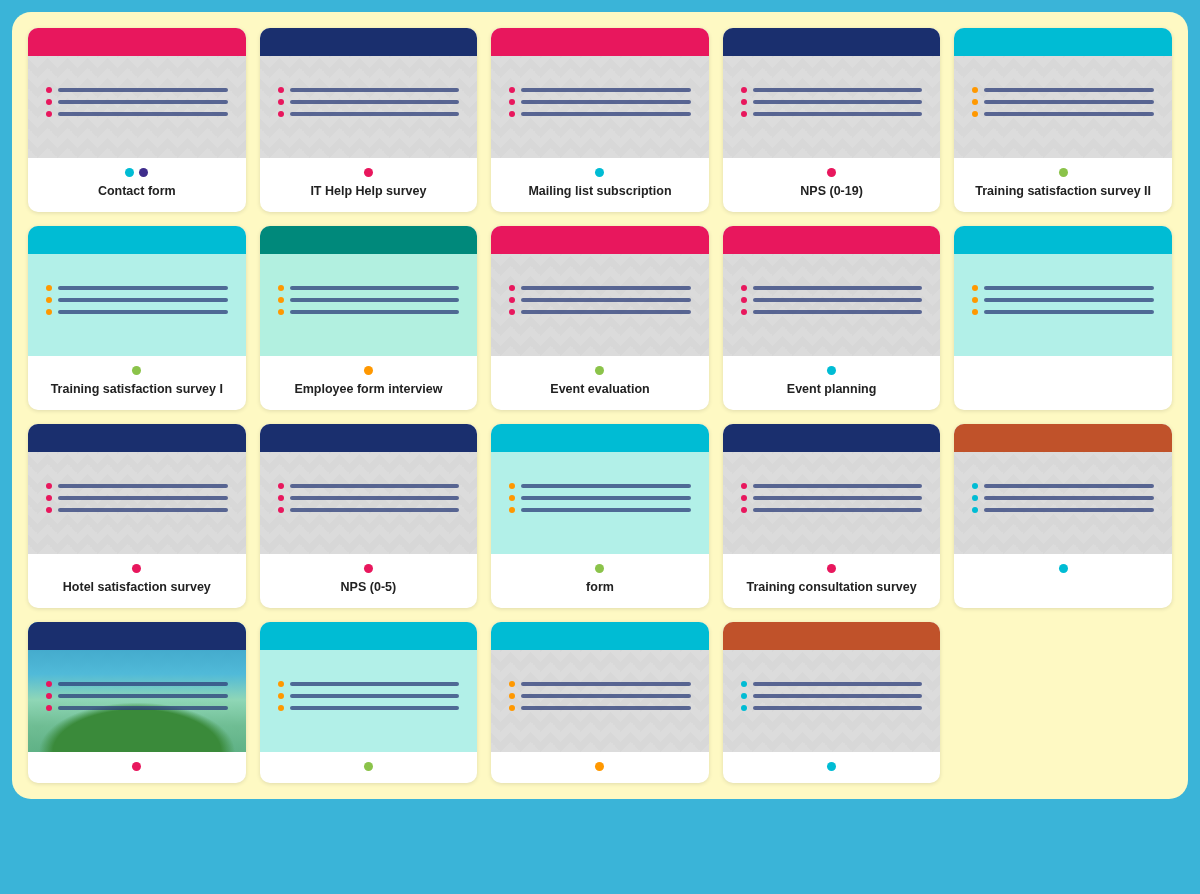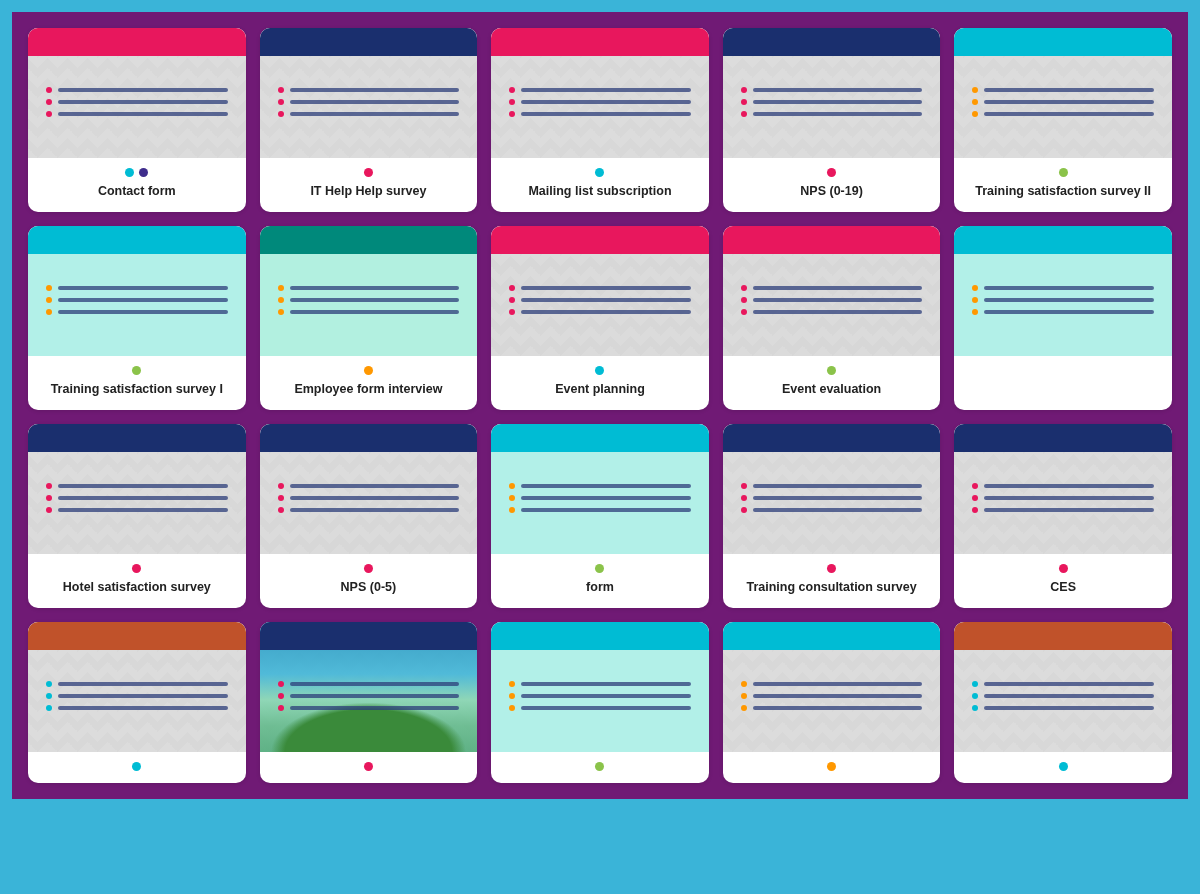--- a/index.html
+++ b/index.html
@@ -3,22 +3,22 @@
   <meta charset="utf-8">
   <style>
     * { box-sizing: border-box; margin: 0; padding: 0; }
     body {
       background: #3ab4d8;
       font-family: Arial, sans-serif;
       padding: 12px;
       min-height: 894px;
     }
     .grid-container {
-      background: #701a75;
-      border-radius: 0;
+      background: #fef9c3;
+      border-radius: 19px;
       padding: 16px;
       display: grid;
       grid-template-columns: repeat(5, 1fr);
       gap: 14px;
     }
     .card {
       background: #fff;
       border-radius: 10px;
       box-shadow: 0 1px 4px rgba(0,0,0,0.12);
       overflow: hidden;
@@ -336,20 +336,50 @@
     </div>
   </div>
     <div class="card">
     <div class="card-preview">
 
       <div class="card-header-bar" style="background:#e8175d;"></div>
       <div class="card-content-area">
 
     <div class="form-line">
       <div class="form-dot" style="background:#e8175d;"></div>
+      <div class="form-bar" style="background:#2c3e7a;width:70%;opacity:0.75;"></div>
+    </div>
+
+    <div class="form-line">
+      <div class="form-dot" style="background:#e8175d;"></div>
+      <div class="form-bar" style="background:#2c3e7a;width:55%;opacity:0.75;"></div>
+    </div>
+
+    <div class="form-line">
+      <div class="form-dot" style="background:#e8175d;"></div>
+      <div class="form-bar" style="background:#2c3e7a;width:75%;opacity:0.75;"></div>
+    </div>
+
+      </div>
+    </div>
+    <div class="card-info">
+      <div class="card-dot-row">
+        <div class="status-dot" style="background:#8bc34a;"></div>
+      </div>
+      <div class="card-label">Event evaluation</div>
+    </div>
+  </div>
+    <div class="card">
+    <div class="card-preview">
+
+      <div class="card-header-bar" style="background:#e8175d;"></div>
+      <div class="card-content-area">
+
+    <div class="form-line">
+      <div class="form-dot" style="background:#e8175d;"></div>
       <div class="form-bar" style="background:#2c3e7a;width:60%;opacity:0.75;"></div>
     </div>
 
     <div class="form-line">
       <div class="form-dot" style="background:#e8175d;"></div>
       <div class="form-bar" style="background:#2c3e7a;width:75%;opacity:0.75;"></div>
     </div>
 
     <div class="form-line">
       <div class="form-dot" style="background:#e8175d;"></div>
@@ -360,22 +390,77 @@
     </div>
     <div class="card-info">
       <div class="card-dot-row">
         <div class="status-dot" style="background:#00bcd4;"></div>
       </div>
       <div class="card-label">Event planning</div>
     </div>
   </div>
     <div class="card">
     <div class="card-preview">
-
-      <div class="card-header-bar" style="background:#e8175d;"></div>
+      <div class="card-content-bg" style="background:#b2f0e8;"></div>
+
+      <div class="card-header-bar" style="background:#00bcd4;"></div>
+      <div class="card-content-area">
+
+    <div class="form-line">
+      <div class="form-dot" style="background:#ff9800;"></div>
+      <div class="form-bar" style="background:#2c3e7a;width:65%;opacity:0.75;"></div>
+    </div>
+
+    <div class="form-line">
+      <div class="form-dot" style="background:#ff9800;"></div>
+      <div class="form-bar" style="background:#2c3e7a;width:80%;opacity:0.75;"></div>
+    </div>
+
+    <div class="form-line">
+      <div class="form-dot" style="background:#ff9800;"></div>
+      <div class="form-bar" style="background:#2c3e7a;width:55%;opacity:0.75;"></div>
+    </div>
+
+      </div>
+    </div>
+  </div>
+    <div class="card">
+    <div class="card-preview">
+
+      <div class="card-header-bar" style="background:#1a2f6e;"></div>
+      <div class="card-content-area">
+
+    <div class="form-line">
+      <div class="form-dot" style="background:#e8175d;"></div>
+      <div class="form-bar" style="background:#2c3e7a;width:65%;opacity:0.75;"></div>
+    </div>
+
+    <div class="form-line">
+      <div class="form-dot" style="background:#e8175d;"></div>
+      <div class="form-bar" style="background:#2c3e7a;width:80%;opacity:0.75;"></div>
+    </div>
+
+    <div class="form-line">
+      <div class="form-dot" style="background:#e8175d;"></div>
+      <div class="form-bar" style="background:#2c3e7a;width:50%;opacity:0.75;"></div>
+    </div>
+
+      </div>
+    </div>
+    <div class="card-info">
+      <div class="card-dot-row">
+        <div class="status-dot" style="background:#e8175d;"></div>
+      </div>
+      <div class="card-label">Hotel satisfaction survey</div>
+    </div>
+  </div>
+    <div class="card">
+    <div class="card-preview">
+
+      <div class="card-header-bar" style="background:#1a2f6e;"></div>
       <div class="card-content-area">
 
     <div class="form-line">
       <div class="form-dot" style="background:#e8175d;"></div>
       <div class="form-bar" style="background:#2c3e7a;width:70%;opacity:0.75;"></div>
     </div>
 
     <div class="form-line">
       <div class="form-dot" style="background:#e8175d;"></div>
       <div class="form-bar" style="background:#2c3e7a;width:55%;opacity:0.75;"></div>
@@ -383,199 +468,84 @@
 
     <div class="form-line">
       <div class="form-dot" style="background:#e8175d;"></div>
       <div class="form-bar" style="background:#2c3e7a;width:75%;opacity:0.75;"></div>
     </div>
 
       </div>
     </div>
     <div class="card-info">
       <div class="card-dot-row">
+        <div class="status-dot" style="background:#e8175d;"></div>
+      </div>
+      <div class="card-label">NPS (0-5)</div>
+    </div>
+  </div>
+    <div class="card">
+    <div class="card-preview">
+      <div class="card-content-bg" style="background:#b2f0e8;"></div>
+
+      <div class="card-header-bar" style="background:#00bcd4;"></div>
+      <div class="card-content-area">
+
+    <div class="form-line">
+      <div class="form-dot" style="background:#ff9800;"></div>
+      <div class="form-bar" style="background:#2c3e7a;width:60%;opacity:0.75;"></div>
+    </div>
+
+    <div class="form-line">
+      <div class="form-dot" style="background:#ff9800;"></div>
+      <div class="form-bar" style="background:#2c3e7a;width:75%;opacity:0.75;"></div>
+    </div>
+
+    <div class="form-line">
+      <div class="form-dot" style="background:#ff9800;"></div>
+      <div class="form-bar" style="background:#2c3e7a;width:45%;opacity:0.75;"></div>
+    </div>
+
+      </div>
+    </div>
+    <div class="card-info">
+      <div class="card-dot-row">
         <div class="status-dot" style="background:#8bc34a;"></div>
       </div>
-      <div class="card-label">Event evaluation</div>
-    </div>
-  </div>
-    <div class="card">
-    <div class="card-preview">
-      <div class="card-content-bg" style="background:#b2f0e8;"></div>
-
-      <div class="card-header-bar" style="background:#00bcd4;"></div>
-      <div class="card-content-area">
-
-    <div class="form-line">
-      <div class="form-dot" style="background:#ff9800;"></div>
-      <div class="form-bar" style="background:#2c3e7a;width:65%;opacity:0.75;"></div>
-    </div>
-
-    <div class="form-line">
-      <div class="form-dot" style="background:#ff9800;"></div>
-      <div class="form-bar" style="background:#2c3e7a;width:80%;opacity:0.75;"></div>
-    </div>
-
-    <div class="form-line">
-      <div class="form-dot" style="background:#ff9800;"></div>
-      <div class="form-bar" style="background:#2c3e7a;width:55%;opacity:0.75;"></div>
-    </div>
-
-      </div>
+      <div class="card-label">form</div>
     </div>
   </div>
     <div class="card">
     <div class="card-preview">
 
       <div class="card-header-bar" style="background:#1a2f6e;"></div>
       <div class="card-content-area">
 
     <div class="form-line">
       <div class="form-dot" style="background:#e8175d;"></div>
-      <div class="form-bar" style="background:#2c3e7a;width:65%;opacity:0.75;"></div>
-    </div>
-
-    <div class="form-line">
-      <div class="form-dot" style="background:#e8175d;"></div>
-      <div class="form-bar" style="background:#2c3e7a;width:80%;opacity:0.75;"></div>
-    </div>
-
-    <div class="form-line">
-      <div class="form-dot" style="background:#e8175d;"></div>
-      <div class="form-bar" style="background:#2c3e7a;width:50%;opacity:0.75;"></div>
+      <div class="form-bar" style="background:#2c3e7a;width:70%;opacity:0.75;"></div>
+    </div>
+
+    <div class="form-line">
+      <div class="form-dot" style="background:#e8175d;"></div>
+      <div class="form-bar" style="background:#2c3e7a;width:55%;opacity:0.75;"></div>
+    </div>
+
+    <div class="form-line">
+      <div class="form-dot" style="background:#e8175d;"></div>
+      <div class="form-bar" style="background:#2c3e7a;width:75%;opacity:0.75;"></div>
     </div>
 
       </div>
     </div>
     <div class="card-info">
       <div class="card-dot-row">
         <div class="status-dot" style="background:#e8175d;"></div>
       </div>
-      <div class="card-label">Hotel satisfaction survey</div>
-    </div>
-  </div>
-    <div class="card">
-    <div class="card-preview">
-
-      <div class="card-header-bar" style="background:#1a2f6e;"></div>
-      <div class="card-content-area">
-
-    <div class="form-line">
-      <div class="form-dot" style="background:#e8175d;"></div>
-      <div class="form-bar" style="background:#2c3e7a;width:70%;opacity:0.75;"></div>
-    </div>
-
-    <div class="form-line">
-      <div class="form-dot" style="background:#e8175d;"></div>
-      <div class="form-bar" style="background:#2c3e7a;width:55%;opacity:0.75;"></div>
-    </div>
-
-    <div class="form-line">
-      <div class="form-dot" style="background:#e8175d;"></div>
-      <div class="form-bar" style="background:#2c3e7a;width:75%;opacity:0.75;"></div>
-    </div>
-
-      </div>
-    </div>
-    <div class="card-info">
-      <div class="card-dot-row">
-        <div class="status-dot" style="background:#e8175d;"></div>
-      </div>
-      <div class="card-label">NPS (0-5)</div>
-    </div>
-  </div>
-    <div class="card">
-    <div class="card-preview">
-      <div class="card-content-bg" style="background:#b2f0e8;"></div>
-
-      <div class="card-header-bar" style="background:#00bcd4;"></div>
-      <div class="card-content-area">
-
-    <div class="form-line">
-      <div class="form-dot" style="background:#ff9800;"></div>
-      <div class="form-bar" style="background:#2c3e7a;width:60%;opacity:0.75;"></div>
-    </div>
-
-    <div class="form-line">
-      <div class="form-dot" style="background:#ff9800;"></div>
-      <div class="form-bar" style="background:#2c3e7a;width:75%;opacity:0.75;"></div>
-    </div>
-
-    <div class="form-line">
-      <div class="form-dot" style="background:#ff9800;"></div>
-      <div class="form-bar" style="background:#2c3e7a;width:45%;opacity:0.75;"></div>
-    </div>
-
-      </div>
-    </div>
-    <div class="card-info">
-      <div class="card-dot-row">
-        <div class="status-dot" style="background:#8bc34a;"></div>
-      </div>
-      <div class="card-label">form</div>
-    </div>
-  </div>
-    <div class="card">
-    <div class="card-preview">
-
-      <div class="card-header-bar" style="background:#1a2f6e;"></div>
-      <div class="card-content-area">
-
-    <div class="form-line">
-      <div class="form-dot" style="background:#e8175d;"></div>
-      <div class="form-bar" style="background:#2c3e7a;width:70%;opacity:0.75;"></div>
-    </div>
-
-    <div class="form-line">
-      <div class="form-dot" style="background:#e8175d;"></div>
-      <div class="form-bar" style="background:#2c3e7a;width:55%;opacity:0.75;"></div>
-    </div>
-
-    <div class="form-line">
-      <div class="form-dot" style="background:#e8175d;"></div>
-      <div class="form-bar" style="background:#2c3e7a;width:75%;opacity:0.75;"></div>
-    </div>
-
-      </div>
-    </div>
-    <div class="card-info">
-      <div class="card-dot-row">
-        <div class="status-dot" style="background:#e8175d;"></div>
-      </div>
       <div class="card-label">Training consultation survey</div>
-    </div>
-  </div>
-    <div class="card">
-    <div class="card-preview">
-
-      <div class="card-header-bar" style="background:#1a2f6e;"></div>
-      <div class="card-content-area">
-
-    <div class="form-line">
-      <div class="form-dot" style="background:#e8175d;"></div>
-      <div class="form-bar" style="background:#2c3e7a;width:65%;opacity:0.75;"></div>
-    </div>
-
-    <div class="form-line">
-      <div class="form-dot" style="background:#e8175d;"></div>
-      <div class="form-bar" style="background:#2c3e7a;width:80%;opacity:0.75;"></div>
-    </div>
-
-    <div class="form-line">
-      <div class="form-dot" style="background:#e8175d;"></div>
-      <div class="form-bar" style="background:#2c3e7a;width:55%;opacity:0.75;"></div>
-    </div>
-
-      </div>
-    </div>
-    <div class="card-info">
-      <div class="card-dot-row">
-        <div class="status-dot" style="background:#e8175d;"></div>
-      </div>
-      <div class="card-label">CES</div>
     </div>
   </div>
     <div class="card">
     <div class="card-preview">
 
       <div class="card-header-bar" style="background:#c0522a;"></div>
       <div class="card-content-area">
 
     <div class="form-line">
       <div class="form-dot" style="background:#00bcd4;"></div>

